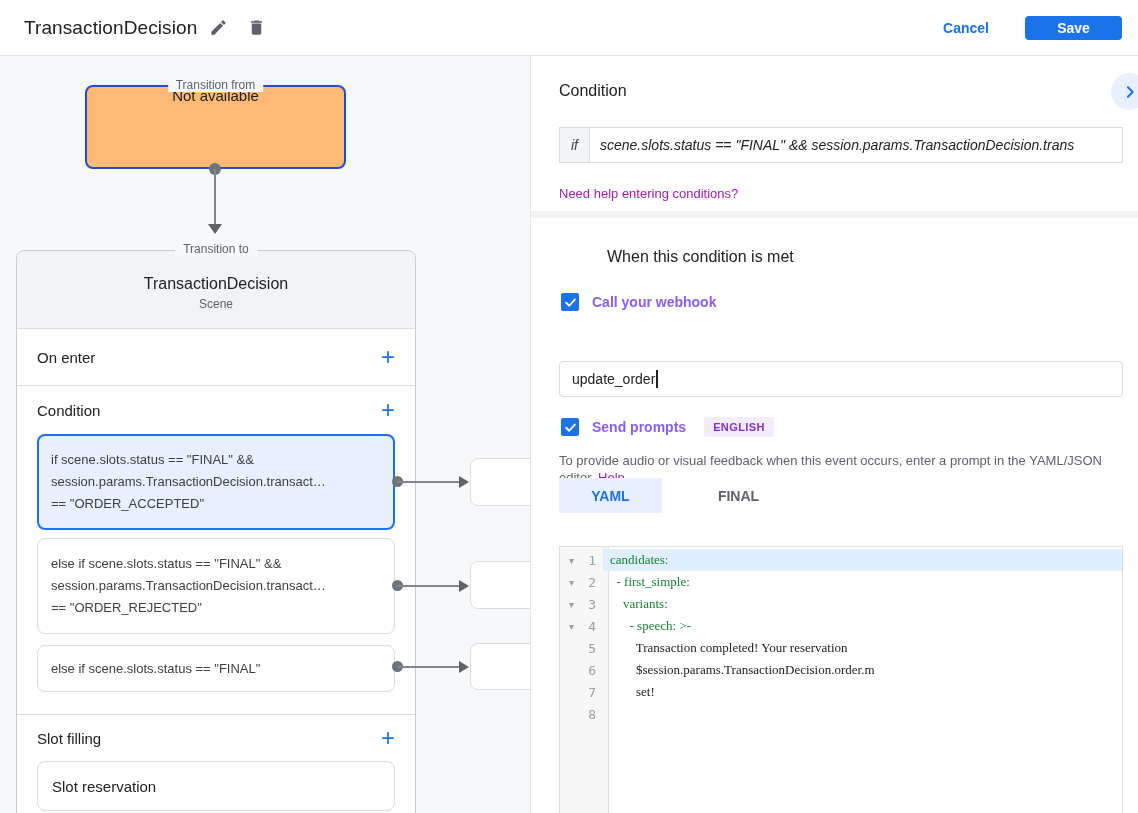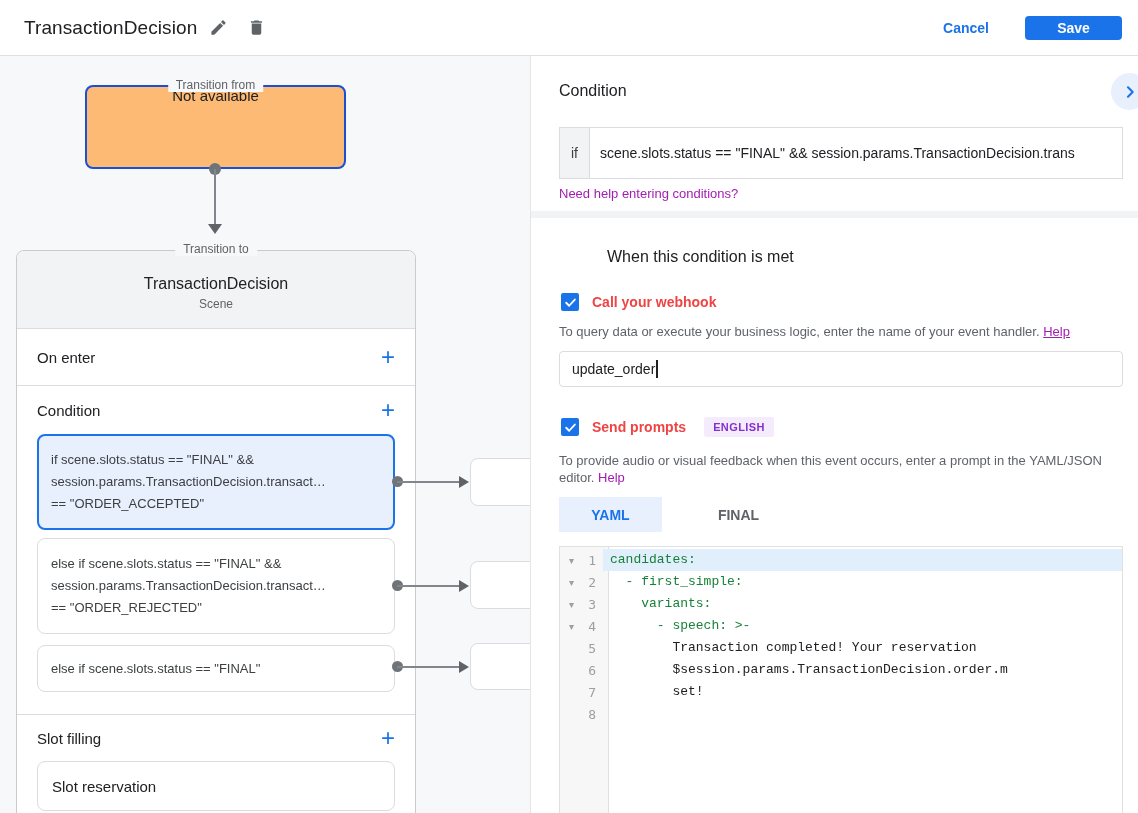--- a/index.html
+++ b/index.html
@@ -47,50 +47,50 @@
   .slot-card { margin:0 20px; height:50px; border:1px solid #dadce0; border-radius:8px; background:#fff; display:flex; align-items:center; padding:0 14px; font-size:15px; color:#202124; cursor:pointer; }
 
   .target-box { position:absolute; width:80px; background:#fff; border:1px solid #dadce0; border-radius:8px; }
 
   
   .right-panel { position:absolute; left:530px; top:56px; width:608px; height:757px; background:#fff; border-left:1px solid #e3e5e8; }
   .rp-heading { position:absolute; left:28px; font-size:16px; color:#202124; }
   .chevron-btn { position:absolute; right:-10px; top:17px; width:37px; height:37px; border-radius:50%; background:#e8f0fe; border:none; cursor:pointer; display:flex; align-items:center; justify-content:center; }
   .chevron-btn svg { stroke:#1a73e8; }
 
-  .if-row { position:absolute; left:28px; top:71px; width:564px; height:52px; display:flex; }
+  .if-row { position:absolute; left:28px; top:71px; width:564px; height:36px; display:flex;font-style:italic; }
   .if-prefix { width:31px; background:#f1f3f4; border:1px solid #dadce0; display:flex; align-items:center; justify-content:center; font-size:14px; color:#3c4043; }
   .if-input { flex:1; border:1px solid #dadce0; border-left:none; background:#fff; display:flex; align-items:center; padding:0 10px; font-size:14px; color:#202124; white-space:nowrap; overflow:hidden; }
 
   .link { color:#a21caf; font-size:13px; text-decoration:none; cursor:pointer; }
   .help-link-row { position:absolute; left:28px; top:128px; }
   .rp-divider { position:absolute; left:0; top:155px; width:608px; height:7px; background:#f1f3f4; }
 
   .cb-row { position:absolute; display:flex; align-items:center; }
   .checkbox { width:18px; height:18px; background:#1a73e8; border-radius:2px; display:flex; align-items:center; justify-content:center; cursor:pointer; flex:none; }
-  .cb-label { margin-left:13px; font-size:14px; font-weight:bold; color:#ef4444; }
+  .cb-label { margin-left:13px; font-size:14px; font-weight:bold; color:#8b5cf6; }
   .desc { position:absolute; left:28px; font-size:13px; color:#5f6368; line-height:17px; width:556px; }
   .text-input { position:absolute; left:28px; width:564px; height:36px; border:1px solid #dadce0; border-radius:4px; background:#fff; display:flex; align-items:center; padding:0 12px; font-size:14px; color:#202124; }
   .caret { display:inline-block; width:1.5px; height:18px; background:#202124; margin-left:1px; }
 
   .badge { margin-left:18px; background:#f4ebfc; color:#8430ce; font-size:11px; font-weight:bold; letter-spacing:.4px; padding:4px 9px; border-radius:2px; }
 
-  .tabs { position:absolute; left:28px; top:441px; display:flex; }
+  .tabs { position:absolute; left:28px; top:422px; display:flex; }
   .tab { width:103px; height:35px; display:flex; align-items:center; justify-content:center; font-size:14px; font-weight:bold; color:#5f6368; background:transparent; border:none; cursor:pointer; font-family:inherit; }
   .tab.active { background:#e8f0fe; color:#1a73e8; }
   .tab + .tab { margin-left:25px; }
 
   
   .editor { position:absolute; left:28px; top:490px; width:564px; height:290px; border:1px solid #e0e0e0; background:#fff; overflow:hidden; }
   .gutter-bg { position:absolute; left:0; top:0; bottom:0; width:49px; background:#f7f7f7; border-right:1px solid #e0e0e0; }
   .code-lines { position:absolute; left:0; top:2px; right:0; }
   .crow { display:flex; height:22px; align-items:center; }
   .cfold { width:23px; text-align:center; font-size:10px; color:#9aa0a6; flex:none; cursor:pointer; }
   .cnum { width:20px; text-align:right; padding-right:7px; font-size:13px; color:#9aa0a6; font-family:"DejaVu Sans Mono", monospace; flex:none; }
-  .ctext { flex:1; padding-left:7px; font-size:13px; font-family:Liberation Mono, monospace; white-space:pre; overflow:hidden; height:22px; line-height:22px; }
+  .ctext { flex:1; padding-left:7px; font-size:13px; font-family:Liberation Serif, serif; white-space:pre; overflow:hidden; height:22px; line-height:22px; }
   .ckey { color:#188038; }
   .cplain { color:#202124; }
   .crow.hl .ctext { background:#e1eefb; }
 </style>
 </head>
 <body>
 
 <div class="screen">
 
   <div class="topbar">
@@ -204,25 +204,21 @@
     <div class="rp-heading" style="top:192px;margin-left:48px;">When this condition is met</div>
 
     <div class="cb-row" style="left:30px; top:237px;">
       <div class="checkbox">
         <svg width="13" height="13" viewBox="0 0 24 24" fill="none" stroke="#fff" stroke-width="3.4" stroke-linecap="round" stroke-linejoin="round">
             <polyline points="4 12.5 9.5 18 20 6.5"></polyline>
           </svg>
       </div>
       <span class="cb-label">Call your webhook</span>
     </div>
-    <div class="desc" style="top:267px;">
-      <span>To query data or execute your business logic, enter the name of your event handler.</span>
-      <a class="link" style="text-decoration:underline;">Help</a>
-    </div>
-    <div class="text-input" style="top:295px;">
+    <div class="text-input" style="top:305px;">
       <span>update_order</span>
         <span class="caret"></span>
     </div>
 
     <div class="cb-row" style="left:30px; top:361px;">
       <div class="checkbox">
         <svg width="13" height="13" viewBox="0 0 24 24" fill="none" stroke="#fff" stroke-width="3.4" stroke-linecap="round" stroke-linejoin="round">
             <polyline points="4 12.5 9.5 18 20 6.5"></polyline>
           </svg>
       </div>

